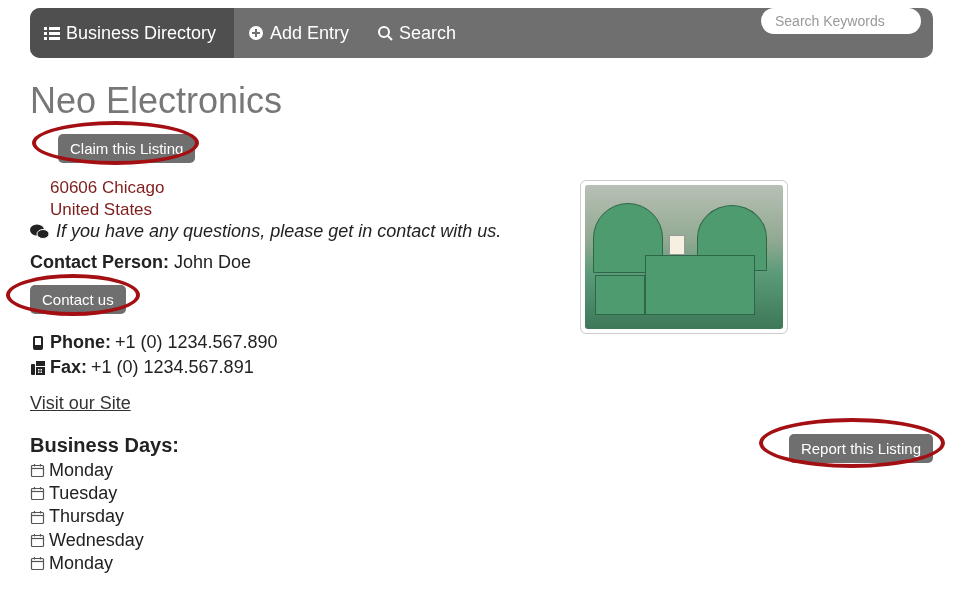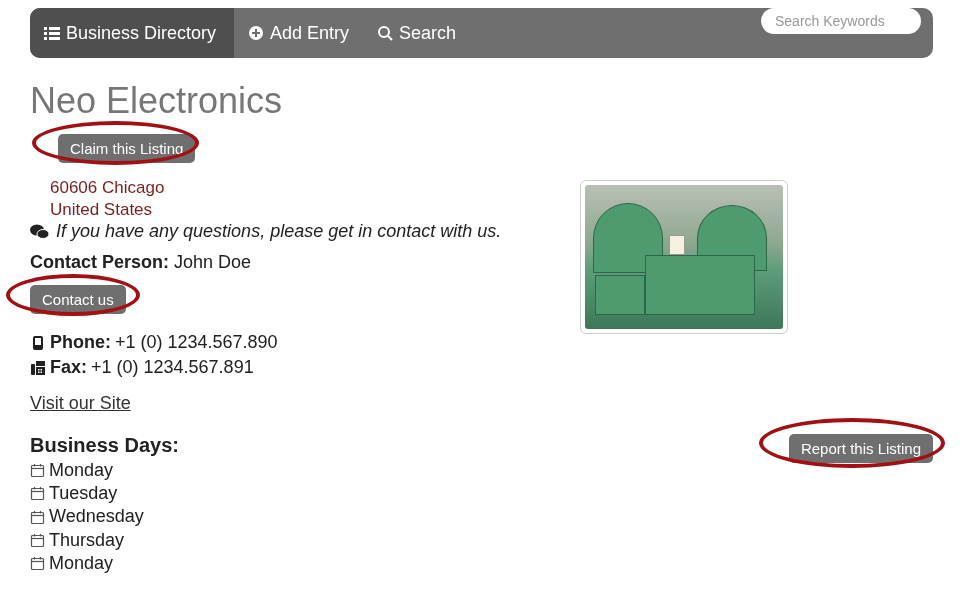--- a/index.html
+++ b/index.html
@@ -237,32 +237,32 @@
           </div>
           <div class="day-item">
             <span class="icon">
               <svg width="15" height="15" viewBox="0 0 15 15" fill="none" stroke="#555" stroke-width="1.2">
                 <rect x="1.5" y="2.5" width="12" height="11" rx="1"></rect>
                 <line x1="1.5" y1="5.5" x2="13.5" y2="5.5"></line>
                 <line x1="4.5" y1="1" x2="4.5" y2="3.5"></line>
                 <line x1="10.5" y1="1" x2="10.5" y2="3.5"></line>
               </svg>
             </span>
+            <span> Thursday</span>
+          </div>
+          <div class="day-item">
+            <span class="icon">
+              <svg width="15" height="15" viewBox="0 0 15 15" fill="none" stroke="#555" stroke-width="1.2">
+                <rect x="1.5" y="2.5" width="12" height="11" rx="1"></rect>
+                <line x1="1.5" y1="5.5" x2="13.5" y2="5.5"></line>
+                <line x1="4.5" y1="1" x2="4.5" y2="3.5"></line>
+                <line x1="10.5" y1="1" x2="10.5" y2="3.5"></line>
+              </svg>
+            </span>
             <span> Wednesday</span>
-          </div>
-          <div class="day-item">
-            <span class="icon">
-              <svg width="15" height="15" viewBox="0 0 15 15" fill="none" stroke="#555" stroke-width="1.2">
-                <rect x="1.5" y="2.5" width="12" height="11" rx="1"></rect>
-                <line x1="1.5" y1="5.5" x2="13.5" y2="5.5"></line>
-                <line x1="4.5" y1="1" x2="4.5" y2="3.5"></line>
-                <line x1="10.5" y1="1" x2="10.5" y2="3.5"></line>
-              </svg>
-            </span>
-            <span> Thursday</span>
           </div>
           <div class="day-item">
             <span class="icon">
               <svg width="15" height="15" viewBox="0 0 15 15" fill="none" stroke="#555" stroke-width="1.2">
                 <rect x="1.5" y="2.5" width="12" height="11" rx="1"></rect>
                 <line x1="1.5" y1="5.5" x2="13.5" y2="5.5"></line>
                 <line x1="4.5" y1="1" x2="4.5" y2="3.5"></line>
                 <line x1="10.5" y1="1" x2="10.5" y2="3.5"></line>
               </svg>
             </span>

